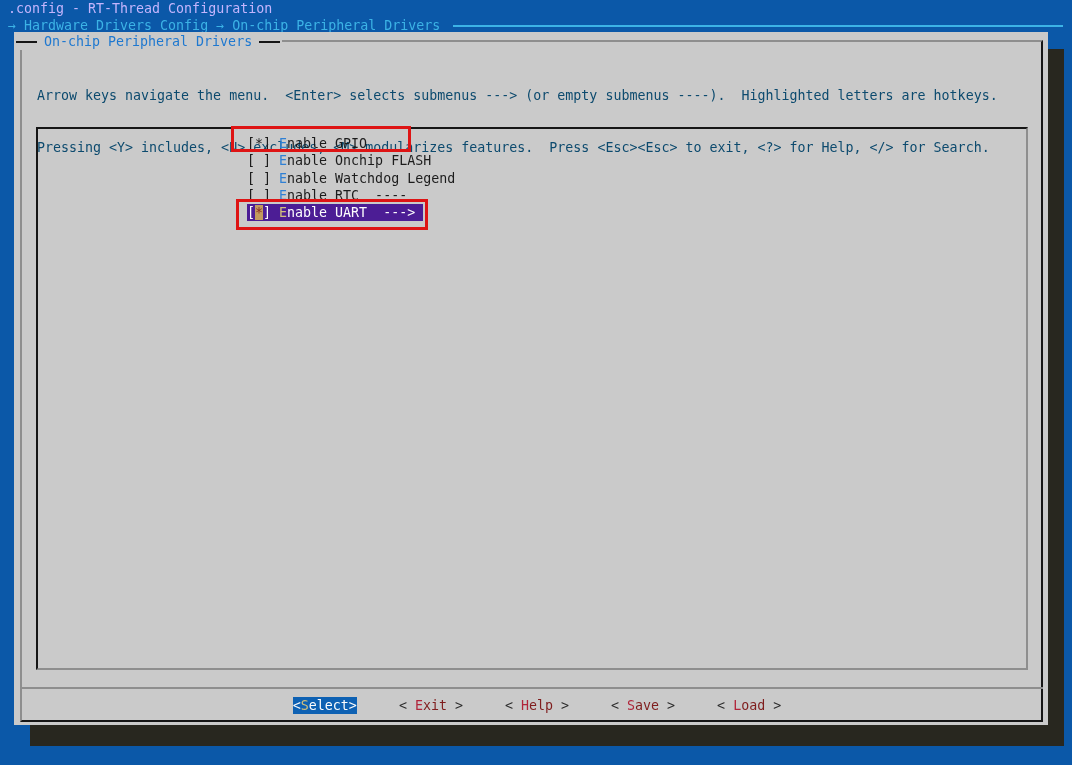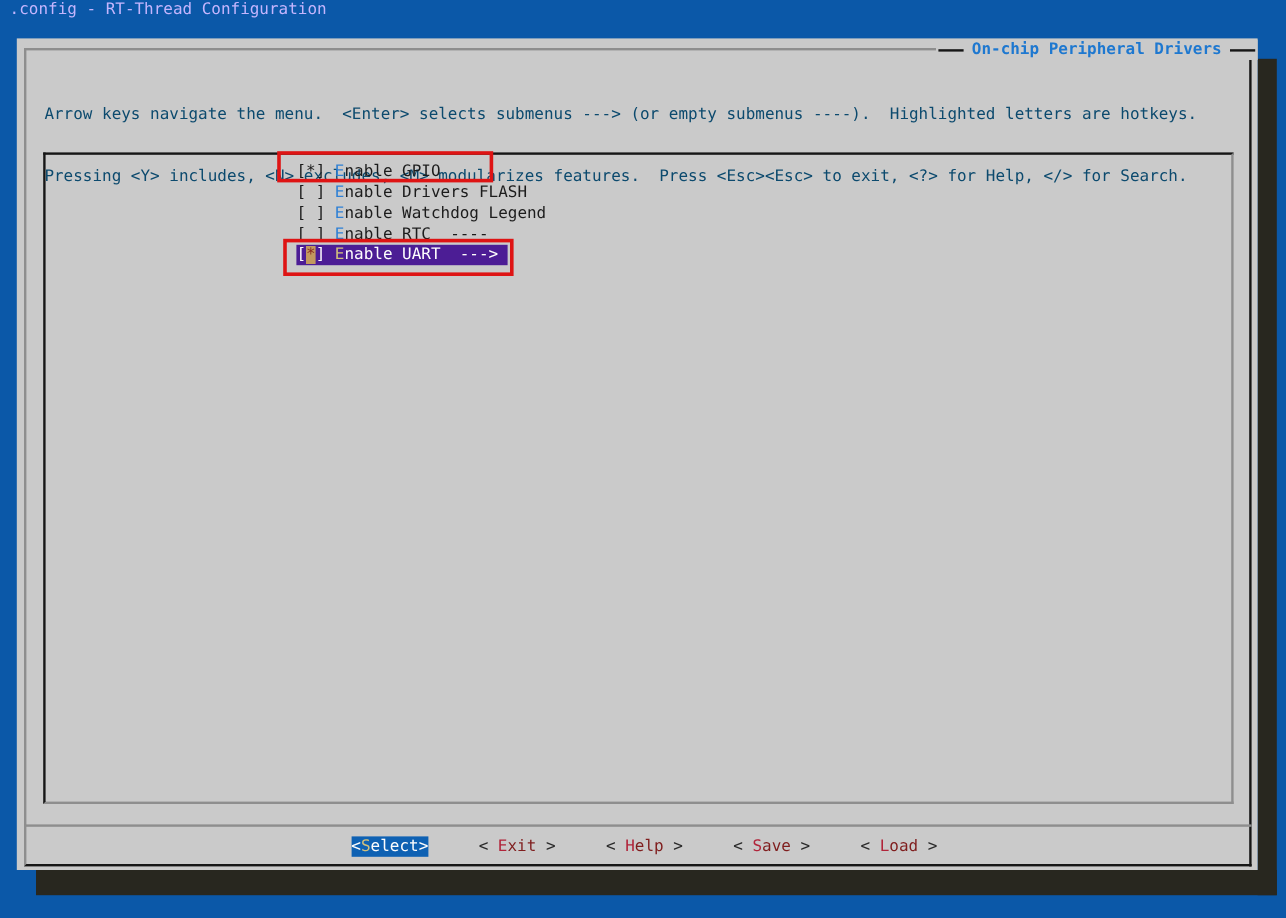--- a/index.html
+++ b/index.html
@@ -32,21 +32,21 @@
     background:#cacaca;color:#1c1c1c;
   }
   .frame{
     position:absolute;left:6px;top:8px;width:1023px;height:682px;
     box-sizing:border-box;
     border:2px solid;
     border-color:#8e8e8e #161616 #161616 #8e8e8e;
   }
   .dialog-title{
     position:absolute;top:1px;left:0;right:0;height:17px;
-    display:flex;align-items:center;justify-content:flex-end;font-weight:bold;
+    display:flex;align-items:center;justify-content:flex-start;
   }
   .dialog-title .wrap{
     display:flex;align-items:center;gap:7px;
     background:#cacaca;padding:0 2px;
   }
   .dialog-title .dash{width:21px;height:2px;background:#161616;}
   .dialog-title .title-text{color:#1e78d0;line-height:17px;}
 
   .instructions{
     position:absolute;left:23px;top:20.4px;
@@ -98,40 +98,41 @@
   .annotation-gpio{left:231px;top:126px;width:180px;height:26px;}
   .annotation-uart{left:236px;top:199px;width:192px;height:31px;}
 </style>
 </head>
 <body>
 
 <div class="screen">
 
   <div class="topline">.config - RT-Thread Configuration</div>
 
+  <div class="topline2"><span>→ Hardware Drivers Config → On-chip Peripheral Drivers</span><div class="hrule"></div></div>
 
   <div class="shadow shadow-right"></div>
   <div class="shadow shadow-bottom"></div>
 
   <div class="dialog">
 
     <div class="frame"></div>
 
     <div class="dialog-title"><div class="wrap"><span class="dash"></span><span class="title-text">On-chip Peripheral Drivers</span><span class="dash"></span></div></div>
 
     <div class="instructions">
       <div>Arrow keys navigate the menu.  &lt;Enter&gt; selects submenus ---&gt; (or empty submenus ----).  Highlighted letters are hotkeys.</div>
       <div>Pressing &lt;Y&gt; includes, &lt;N&gt; excludes, &lt;M&gt; modularizes features.  Press &lt;Esc&gt;&lt;Esc&gt; to exit, &lt;?&gt; for Help, &lt;/&gt; for Search.</div>
     </div>
 
     <div class="listbox"></div>
 
     <div class="menu">
       <div class="menu-row"><span class="cb-open">[</span><span class="cb-mark">*</span><span class="cb-close">] </span><span class="hotkey">E</span><span class="rest">nable GPIO</span></div>
-      <div class="menu-row"><span class="cb-open">[</span><span class="cb-mark"> </span><span class="cb-close">] </span><span class="hotkey">E</span><span class="rest">nable Drivers FLASH</span></div>
+      <div class="menu-row"><span class="cb-open">[</span><span class="cb-mark"> </span><span class="cb-close">] </span><span class="hotkey">E</span><span class="rest">nable Onchip FLASH</span></div>
       <div class="menu-row"><span class="cb-open">[</span><span class="cb-mark"> </span><span class="cb-close">] </span><span class="hotkey">E</span><span class="rest">nable Watchdog Legend</span></div>
       <div class="menu-row"><span class="cb-open">[</span><span class="cb-mark"> </span><span class="cb-close">] </span><span class="hotkey">E</span><span class="rest">nable RTC  ----</span></div>
       <div class="menu-row selected"><span class="cb-open">[</span><span class="cb-mark">*</span><span class="cb-close">] </span><span class="hotkey">E</span><span class="rest">nable UART  ---&gt; </span></div>
     </div>
 
     <div class="separator"></div>
 
     <div class="buttons">
       <div class="btn focused"><span class="br">&lt;</span><span class="bhk">S</span><span class="blabel">elect</span><span class="br">&gt;</span></div>
       <div class="btn"><span class="br">&lt; </span><span class="bhk">E</span><span class="blabel">xit</span><span class="br"> &gt;</span></div>

